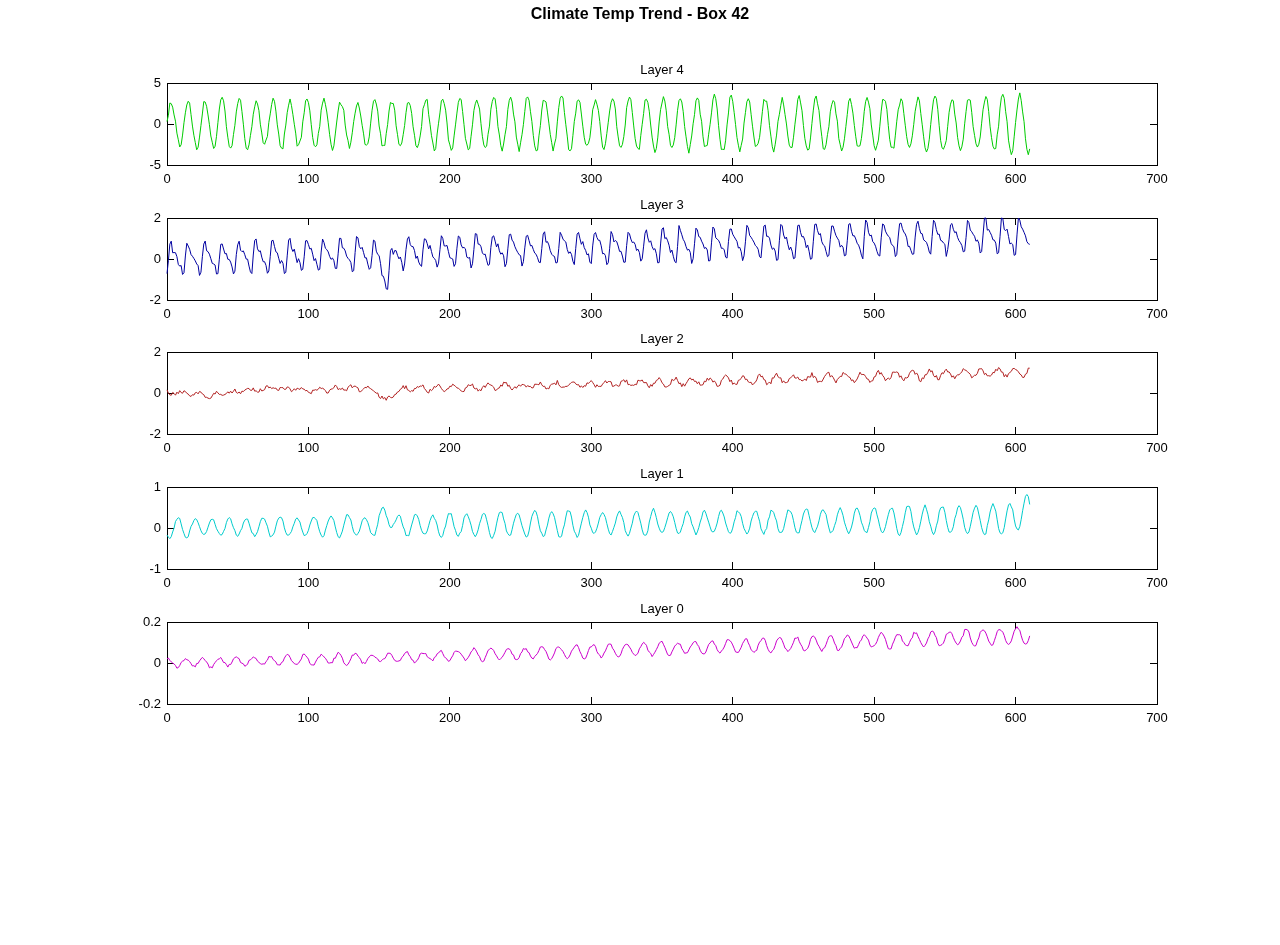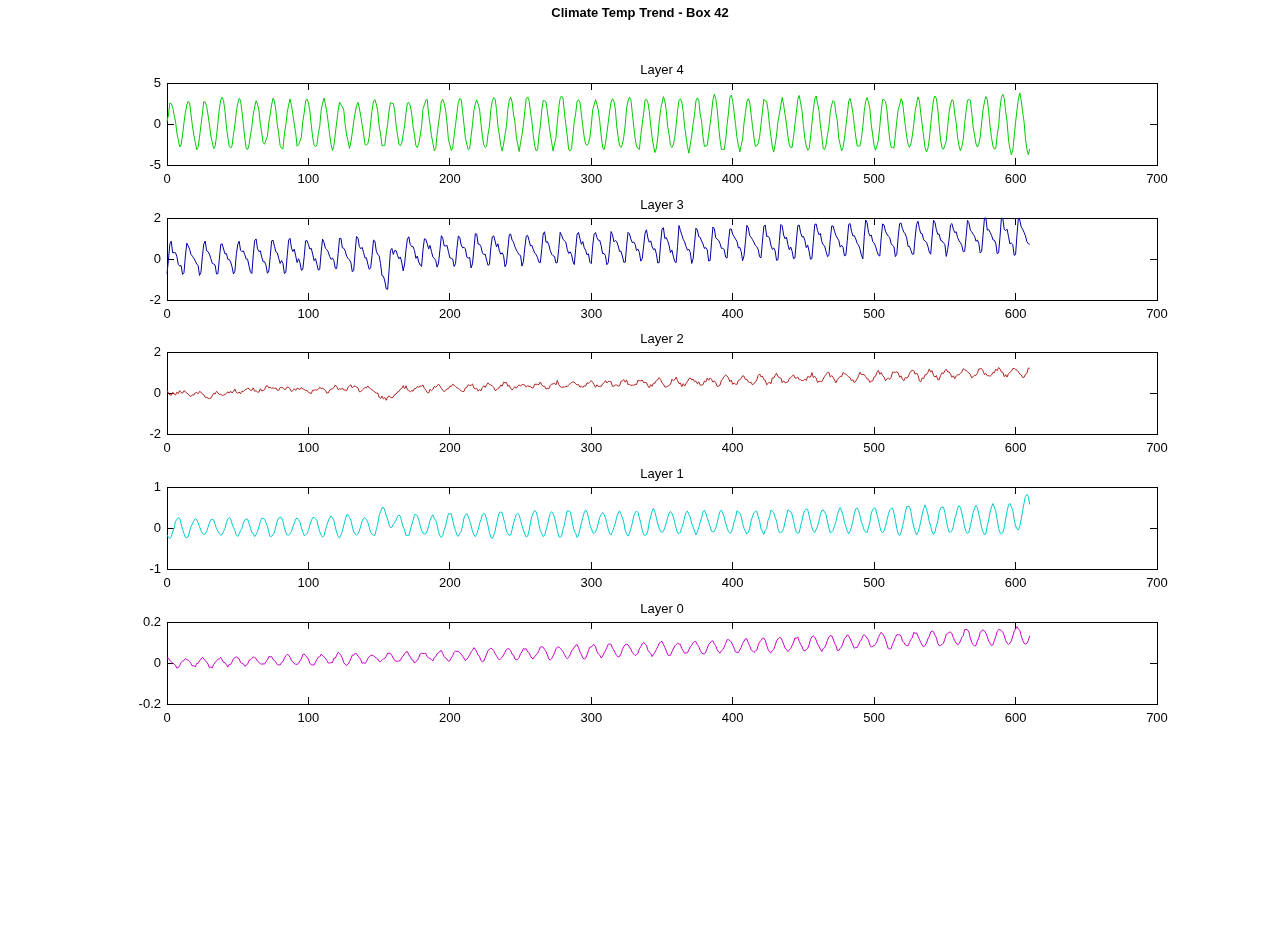--- a/index.html
+++ b/index.html
@@ -3,21 +3,21 @@
 <meta charset="utf-8">
 <style>
   html,body{margin:0;padding:0;}
   body{
     width:1280px;height:945px;background:#ffffff;
     font-family:"Liberation Sans",sans-serif;
     position:relative;overflow:hidden;
   }
   .fig-title{
     position:absolute;top:5px;left:0;width:1280px;
-    text-align:center;font-weight:bold;font-size:13px;color:#000;
+    text-align:center;font-weight:bold;font-size:16px;color:#000;
   }
   #plots{position:absolute;top:0;left:0;}
 </style>
 </head>
 <body>
 
 <div class="fig-title">Climate Temp Trend - Box 42</div>
 
 <svg id="plots" width="1280" height="945">
     <g>

